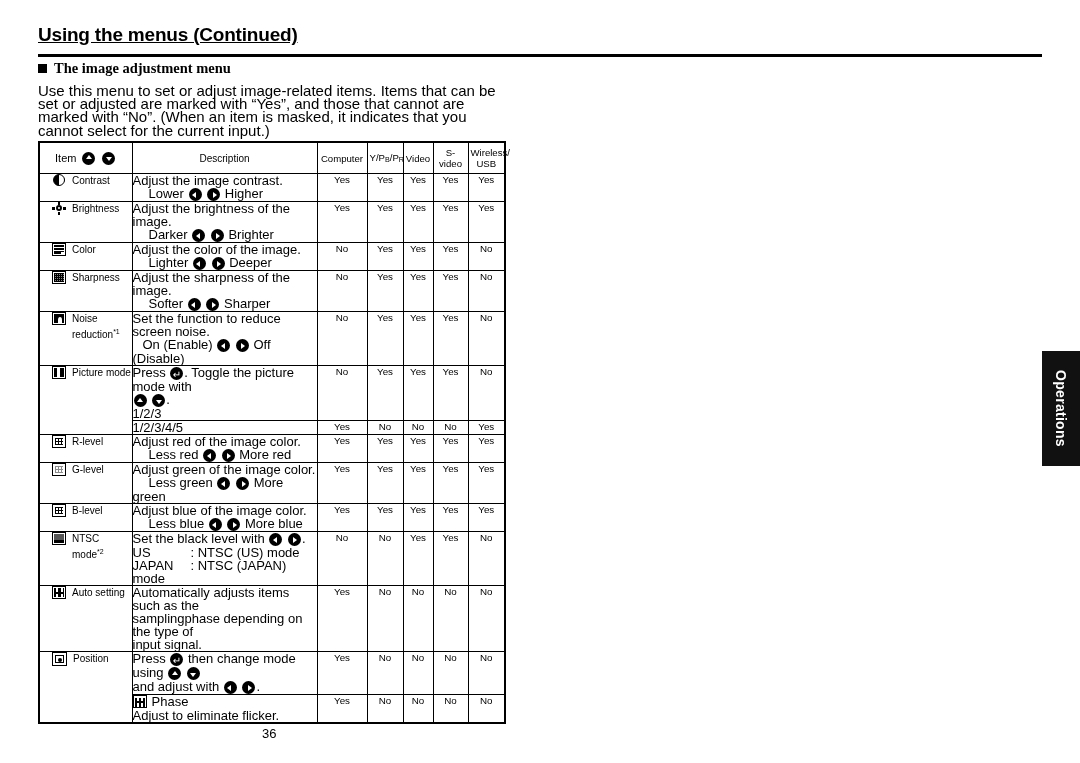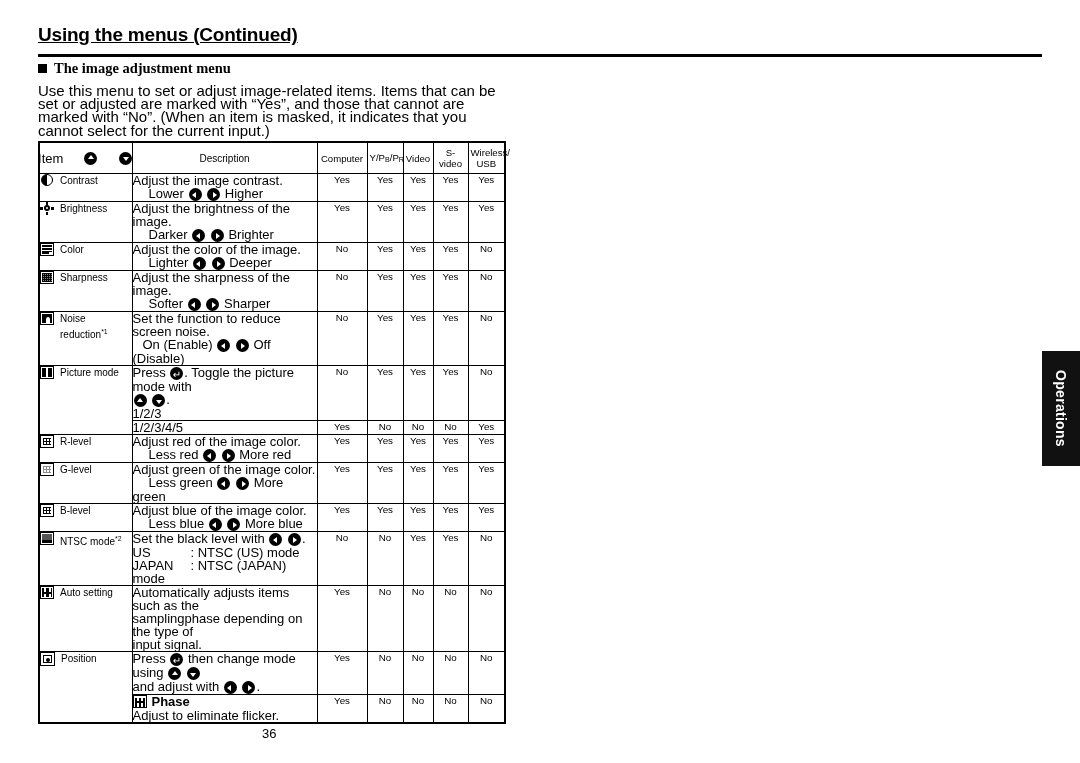--- a/index.html
+++ b/index.html
@@ -96,50 +96,51 @@
   .col-comp   { width: 50px; }
   .col-ypbpr  { width: 36px; }
   .col-video  { width: 30px; }
   .col-svideo { width: 35px; }
   .col-wusb   { width: 37px; }
 
   .hdr-item {
     display: flex;
     align-items: center;
     justify-content: center;
-    gap: 20px;
-    font-size: 13px;
+    gap: 5px;
+    font-size: 11px;
   }
 
   td.item-cell {
     padding: 5px 3px 6px 5px;
     font-size: 10px;
     font-weight: bold;
   }
   td.item-cell .ic-row {
     display: flex;
     align-items: flex-start;
     gap: 6px;
+    padding-left: 12px;
   }
   td.item-cell .lbl { line-height: 12.5px; padding-top: 1px; }
 
   td.desc-cell {
     padding: 5px 6px 6px 7px;
     font-size: 13px;
     line-height: 13px;
   }
   td.yn {
     text-align: center;
     font-size: 9.8px;
     padding: 5px 2px 6px 2px;
     vertical-align: top;
   }
   .indent-line { padding-left: 16px; }
   .sub-head {
-    font-weight: bold;
+    font-weight: normal;
     display: flex;
     align-items: center;
     gap: 5px;
     margin-bottom: 1px;
     text-align: center;
   }
   .sup { font-size: 7px; vertical-align: super; }
 
   
   .rc {

